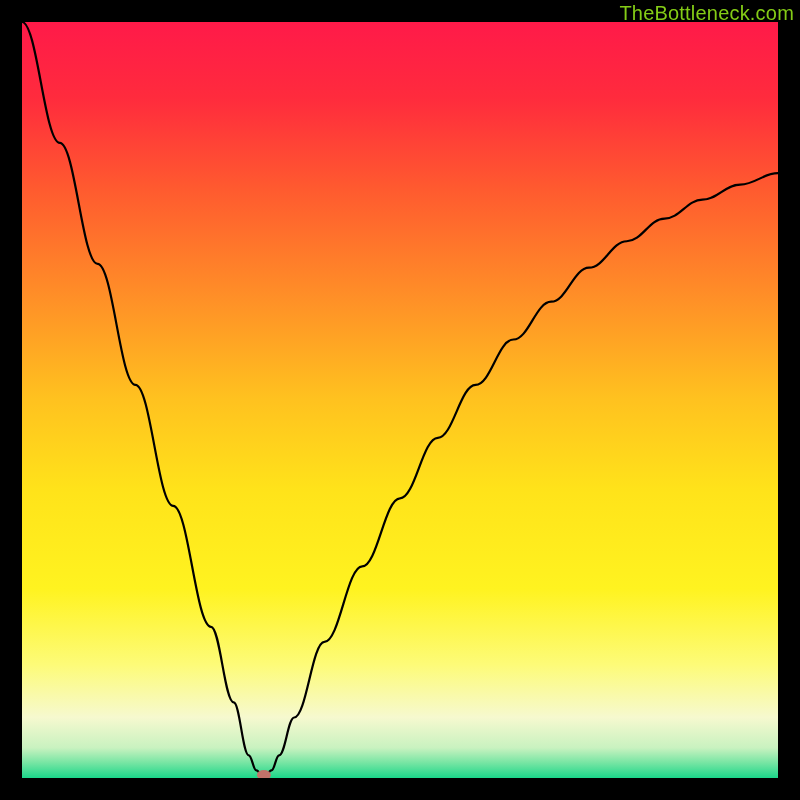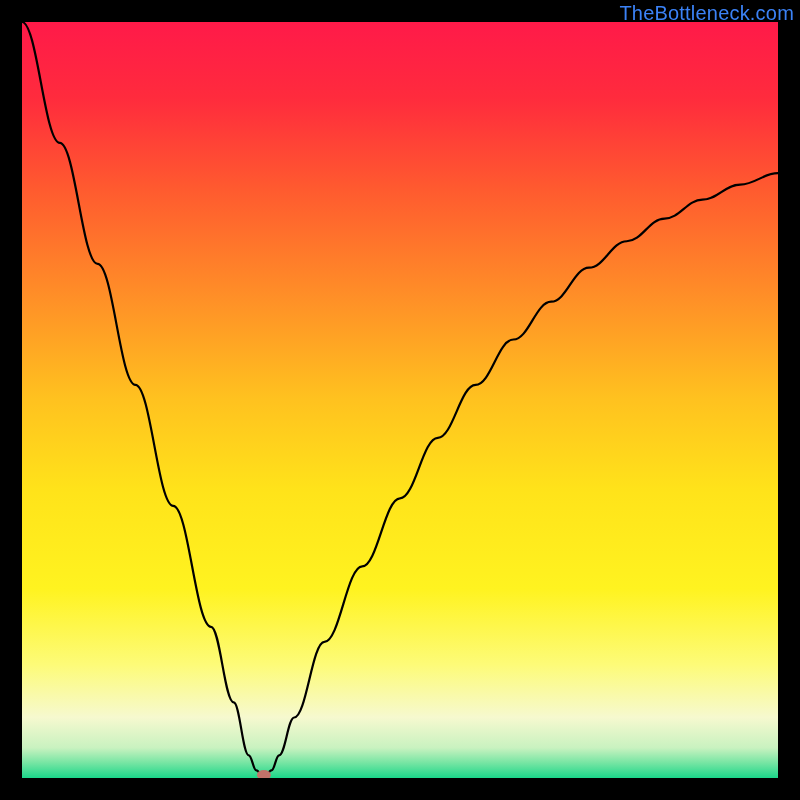--- a/index.html
+++ b/index.html
@@ -16,21 +16,21 @@
     left: 22px;
     top: 22px;
     width: 756px;
     height: 756px;
     box-sizing: border-box;
   }
   .watermark {
     position: absolute;
     top: 2px;
     right: 6px;
-    color: #3b82f6;
+    color: #84cc16;
     font-size: 20px;
     font-weight: 500;
     letter-spacing: 0.2px;
     z-index: 5;
   }
   svg {
     display: block;
   }
 </style>
 </head>

